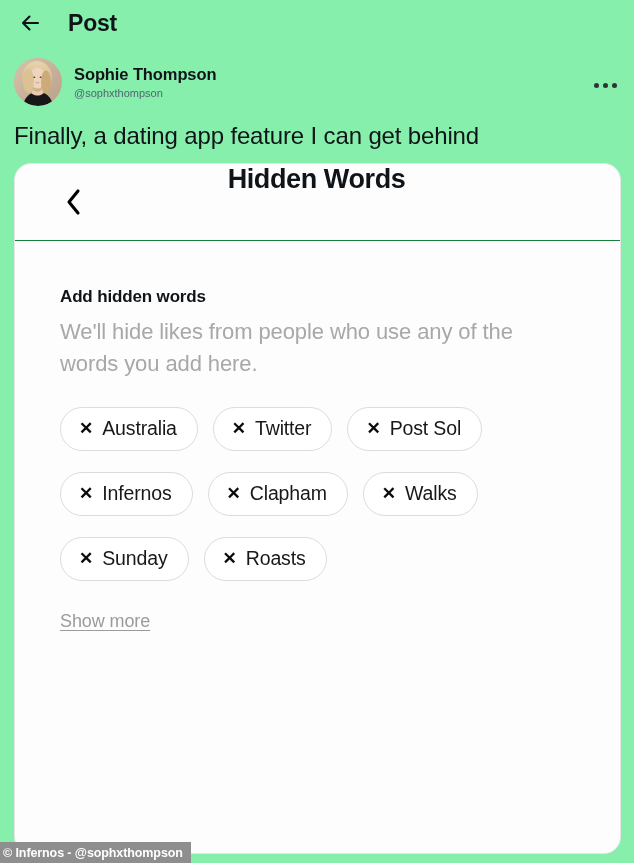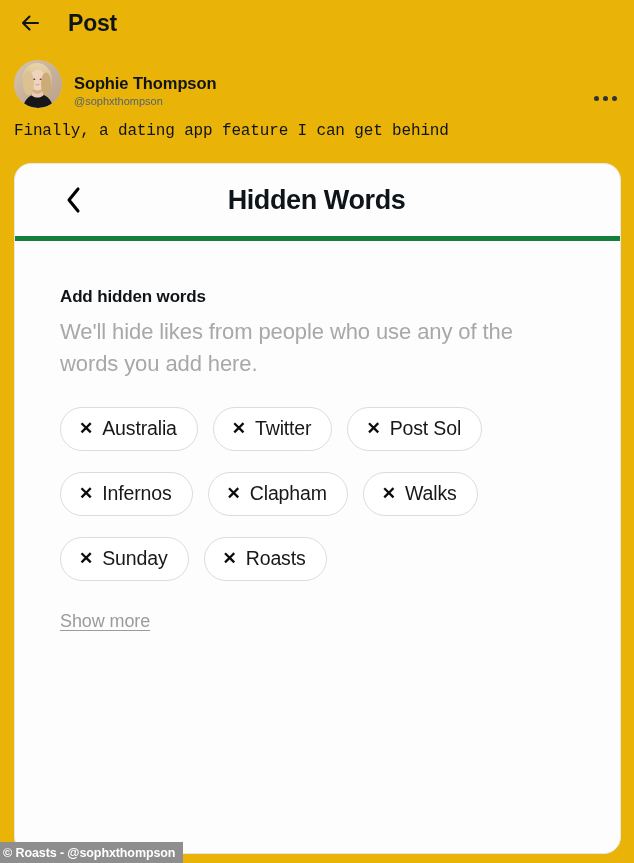--- a/index.html
+++ b/index.html
@@ -3,71 +3,71 @@
 <meta charset="utf-8">
 <style>
   * { box-sizing: border-box; margin: 0; padding: 0; }
   html, body {
     width: 634px; height: 863px;
     background: #ffffff;
     font-family: "Liberation Sans", sans-serif;
     -webkit-font-smoothing: antialiased;
     overflow: hidden;
   }
-  .screen { position: relative; width: 634px; height: 863px; background:#eab308; }
+  .screen { position: relative; width: 634px; height: 863px; background:#86efac; }
 
   
   .topbar {
     position: absolute; left: 0; top: 0; width: 634px; height: 46px;
     display: flex; align-items: center; padding-left: 14px;
   }
   .back-arrow {
     width: 34px; height: 34px; display: flex; align-items: center; justify-content: center;
     color: #0f1419; flex: none;
   }
   .back-arrow svg { display: block; }
   .post-title {
     margin-left: 20px; font-size: 23px; font-weight: 700; color: #0f1419;
     letter-spacing: -0.2px;
   }
 
   
   .author-row {
     position: absolute; left: 0; top: 56px; width: 634px; height: 52px;
-    display: flex; align-items: flex-end; padding: 0 14px;
+    display: flex; align-items: center; padding: 0 14px;
   }
   .avatar {
     width: 48px; height: 48px; border-radius: 50%; flex: none; overflow: hidden;
     position: relative; background: #cdb9a4;
   }
   .avatar svg { display:block; width:48px; height:48px; }
   .author-names { margin-left: 12px; padding-top: 1px; line-height: 1.18; }
   .author-name { font-size: 16.5px; font-weight: 700; color: #0f1419; letter-spacing: -0.1px; }
   .author-handle { font-size: 11px; font-weight: 400; color: #536471; margin-top: 2px; }
   .more-dots {
     margin-left: auto; width: 30px; height: 26px; display: flex;
     align-items: center; justify-content: center; gap: 4px; padding-top: 6px;
   }
   .more-dots i { display:block; width: 5px; height: 5px; border-radius: 50%; background: #2f3336; }
 
   
   .tweet-text {
     position: absolute; left: 14px; top: 122px; width: 600px;
-    font-size: 16px; color: #0f1419; letter-spacing: -0.15px; font-family: Liberation Mono, monospace;
+    font-size: 24px; color: #0f1419; letter-spacing: -0.15px;
   }
 
   
   .card {
     position: absolute; left: 14px; top: 163px; width: 607px; height: 691px;
     background: #fdfdfd; border: 1px solid #e6e6e6; border-radius: 17px;
     overflow: hidden;
   }
   .card-header {
-    position: relative; height: 77px; display: flex; align-items: center;
-    border-bottom: 5px solid #15803d;
+    position: relative; height: 77px; display: flex; 
+    border-bottom: 1px solid #15803d;
   }
   .card-back {
     position: absolute; left: 45px; top: 50%; transform: translateY(-50%);
     width: 26px; height: 30px; display: flex; align-items: center; justify-content: center;
     color: #000;
   }
   .card-back svg { display: block; }
   .card-title {
     width: 100%; text-align: center; font-size: 27px; font-weight: 700;
     color: #0f1419; letter-spacing: -0.4px; padding-right: 2px;
@@ -231,14 +231,14 @@
           <div class="chip">
             <span class="chip-x">✕</span>
             <span class="chip-label">Roasts</span>
           </div>
         </div>
 
       <span class="show-more">Show more</span>
     </div>
   </div>
 
-  <div class="watermark">© Roasts - @sophxthompson</div>
+  <div class="watermark">© Infernos - @sophxthompson</div>
 </div>
 
 </body></html>

